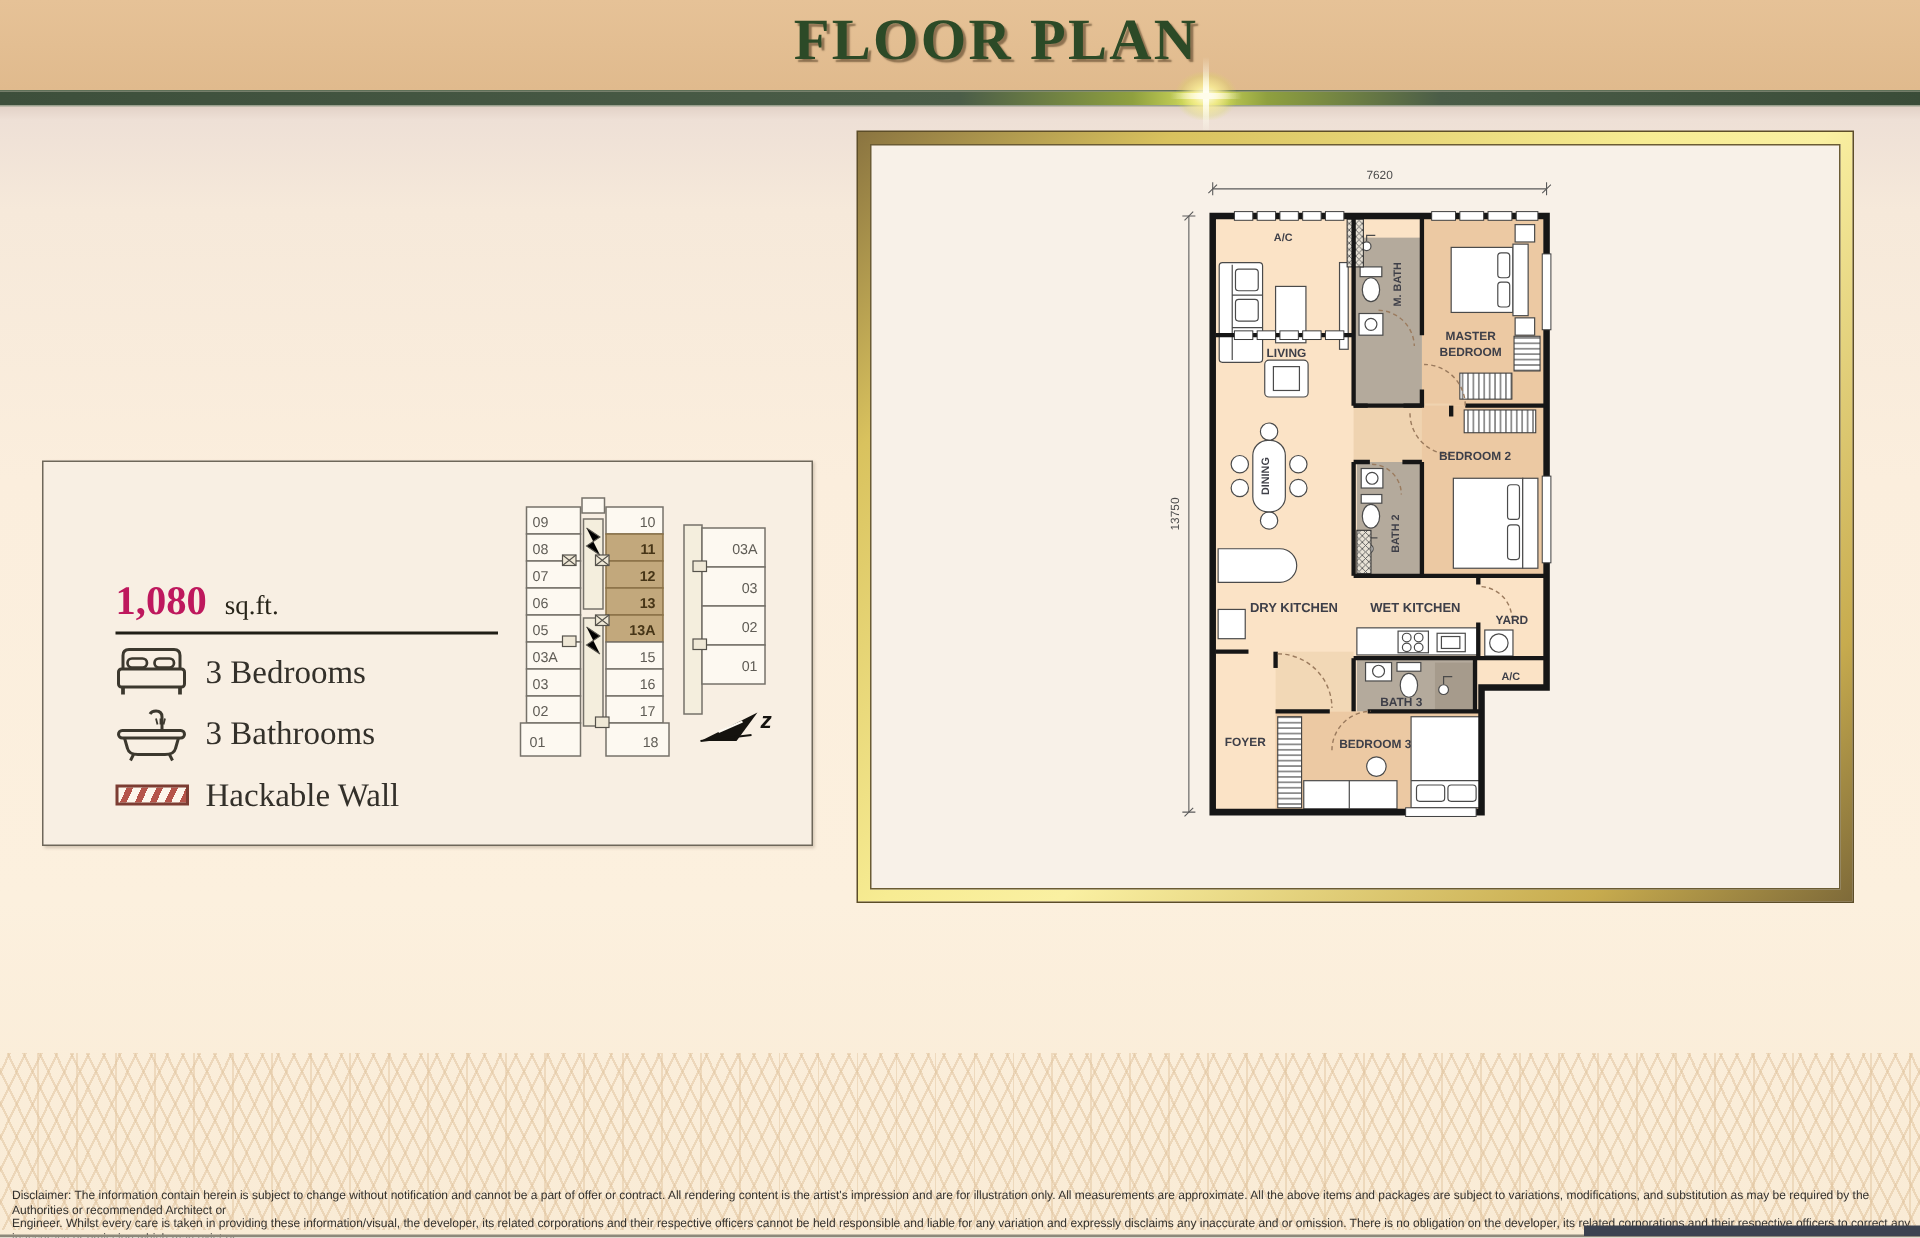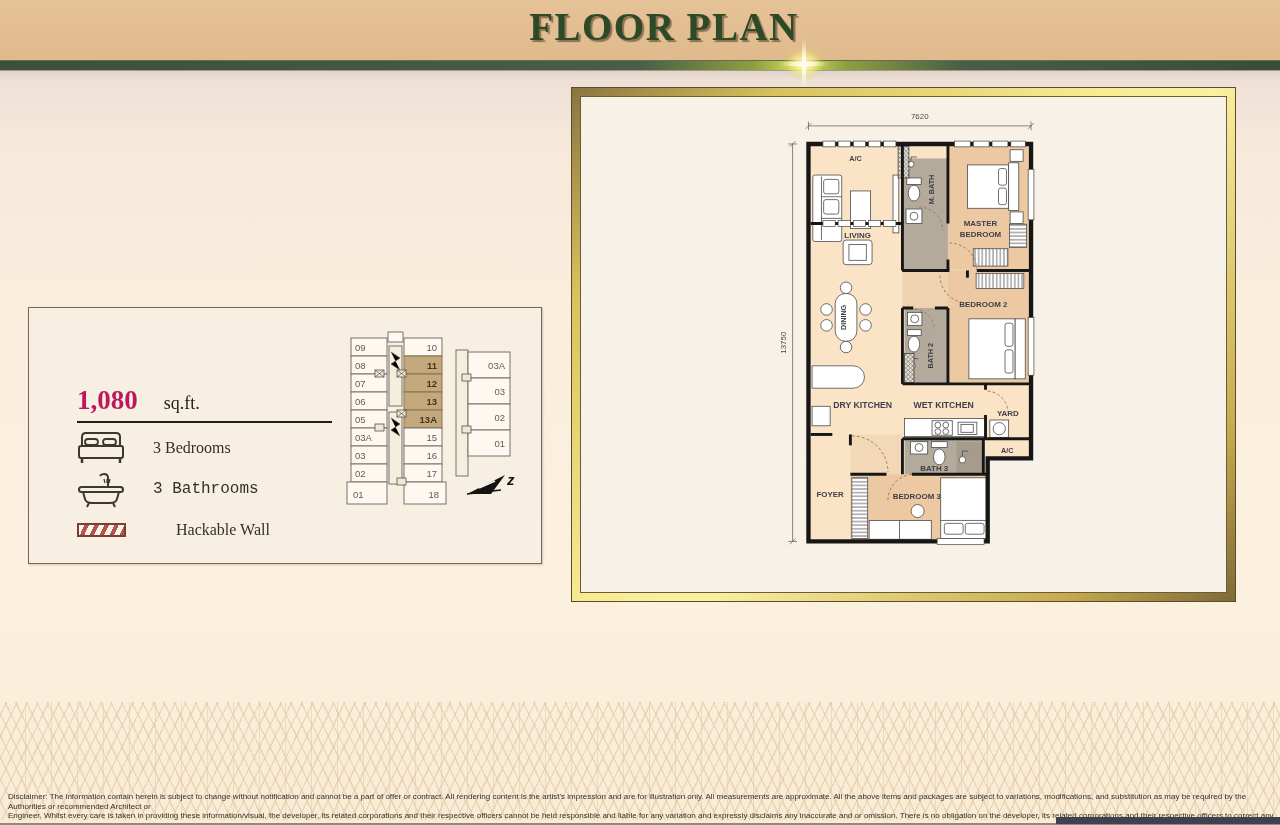--- a/index.html
+++ b/index.html
@@ -35,25 +35,25 @@
   .bottom-line{position:absolute;left:0;bottom:0;width:1280px;height:2px;background:#8d897b;}
   .bottom-dark{position:absolute;left:1056px;bottom:1px;width:224px;height:7px;background:#3c4250;}
   
   .card{position:absolute;left:28px;top:307px;width:512px;height:255px;
     background:#f8efe3;border:1px solid #6e675a;box-shadow:1px 1px 2px rgba(90,70,50,.25);}
   .card .tower-line{position:absolute;left:48px;top:24px;white-space:nowrap;}
   .tower-label{font-size:30px;color:#3a382d;letter-spacing:.5px;}
   .type-letter{font-size:50px;font-weight:bold;color:#1f3d28;margin-left:6px;vertical-align:-6px;}
   .area-line{position:absolute;left:48px;top:77px;}
   .area-value{font-size:27px;font-weight:bold;color:#be185d;}
-  .area-unit{font-size:18px;color:#272419;margin-left:22px;}
+  .area-unit{font-size:18px;color:#272419;margin-left:8px;}
   .card-rule{position:absolute;left:48px;top:113px;width:255px;height:2px;background:#201e16;}
   .feature{position:absolute;left:48px;height:36px;display:flex;align-items:center;}
   .feature .f-icon{width:50px;display:flex;justify-content:flex-start;}
-  .feature .f-label{font-size:16px;color:#33302a;margin-left:26px;}
+  .feature .f-label{font-size:22px;color:#33302a;margin-left:10px;}
   .wall-swatch{width:45px;height:10px;border:2px solid #7c3d33;
     background:repeating-linear-gradient(115deg,#fdf6ec 0 5px,#b5544a 5px 9px);}
   
   .frame{position:absolute;left:571px;top:87px;width:665px;height:515px;box-sizing:border-box;
     border:1px solid #5c4d28;padding:8px;
     background:linear-gradient(135deg,#8a7440 0%,#d9c25e 18%,#f7ec93 45%,#faf0a2 55%,#c7ab4e 85%,#7e6a39 100%);}
   .frame-inner{width:100%;height:100%;box-sizing:border-box;background:#f8f1e8;border:1px solid #6b5c34;position:relative;}
   .plan-svg{position:absolute;left:0;top:0;width:100%;height:100%;}
   svg text{font-family:"Liberation Sans",sans-serif;}
   .room-lbl{font-size:11px;font-weight:bold;fill:#3e3f48;}
@@ -97,34 +97,34 @@
         <path d="M5,15 V6 Q5,2 9,2 H39 Q43,2 43,6 V15" fill="none" stroke="#3c382e" stroke-width="2"></path>
         <rect x="2" y="15" width="44" height="12" rx="2" fill="none" stroke="#3c382e" stroke-width="2"></rect>
         <rect x="8" y="8" width="13" height="6" rx="3" fill="none" stroke="#3c382e" stroke-width="1.8"></rect>
         <rect x="26" y="8" width="13" height="6" rx="3" fill="none" stroke="#3c382e" stroke-width="1.8"></rect>
         <path d="M5,27 V32 M43,27 V32" stroke="#3c382e" stroke-width="2.5"></path>
       </svg>
     </span>
     <span class="f-label">3 Bedrooms</span>
   </div>
 
-  <div class="feature" style="top:163px;font-family:Liberation Mono, monospace;">
+  <div class="feature" style="top:163px;">
     <span class="f-icon">
       <svg width="48" height="38" viewBox="0 0 48 38">
         <path d="M31,17 V8 Q31,4 27,4 Q24,4 23,6" fill="none" stroke="#3c382e" stroke-width="2"></path>
         <path d="M27,9 l1,4 M30,9 l0,4 M33,9 l-1,4" stroke="#3c382e" stroke-width="1.2"></path>
         <rect x="2" y="17" width="44" height="5" rx="2.5" fill="none" stroke="#3c382e" stroke-width="2"></rect>
         <path d="M6,22 L8,29 Q9,33 15,33 H33 Q39,33 40,29 L42,22" fill="none" stroke="#3c382e" stroke-width="2"></path>
         <path d="M12,33 l-2,4 M36,33 l2,4" stroke="#3c382e" stroke-width="2"></path>
       </svg>
     </span>
     <span class="f-label">3 Bathrooms</span>
   </div>
 
-  <div class="feature" style="top:204px;gap:23px;">
+  <div class="feature" style="top:204px;">
     <span class="f-icon">
         <span class="wall-swatch"></span>
       </span>
     <span class="f-label">Hackable Wall</span>
   </div>
 
   <svg style="position:absolute;left:300px;top:14px;" width="210" height="198" viewBox="0 0 210 198">
     <g stroke="#76726a" stroke-width="1" fill="#fdf9f1">
 
       <rect x="22" y="16" width="36" height="18"></rect>

